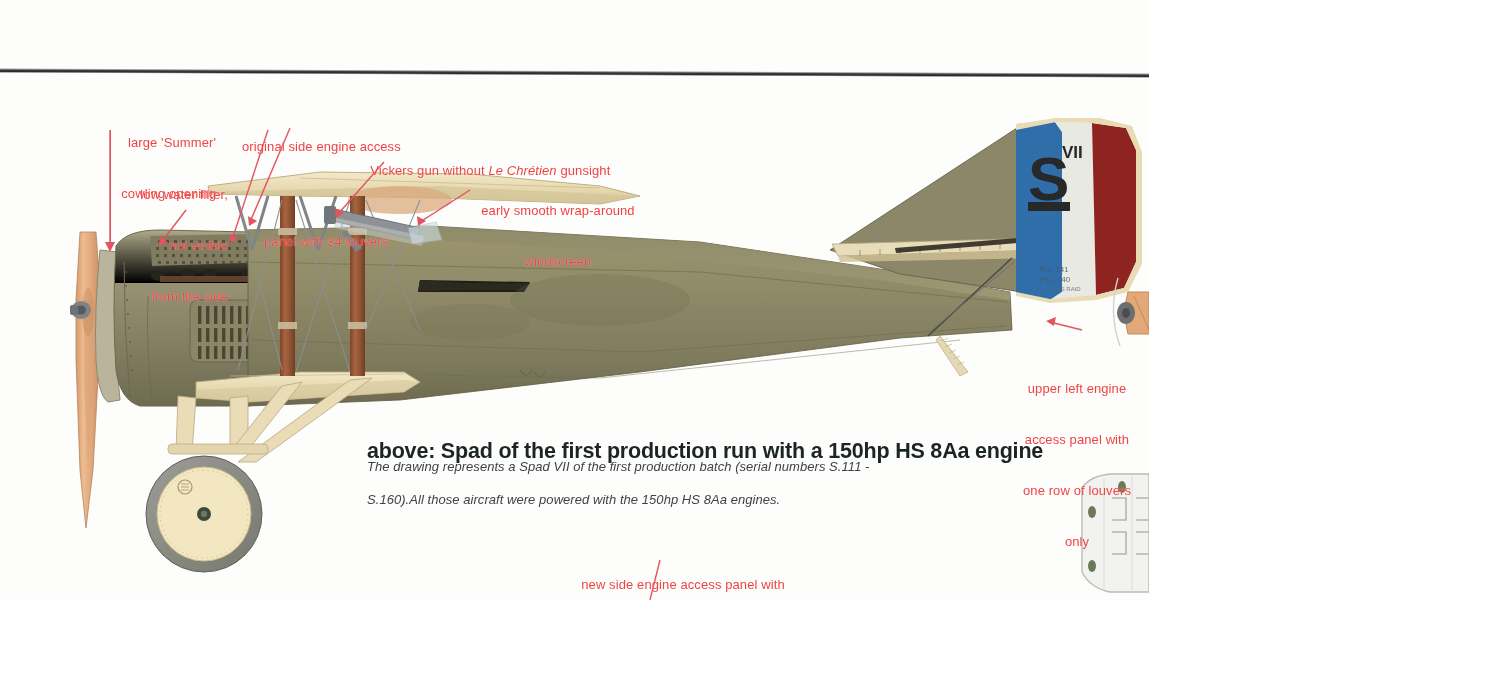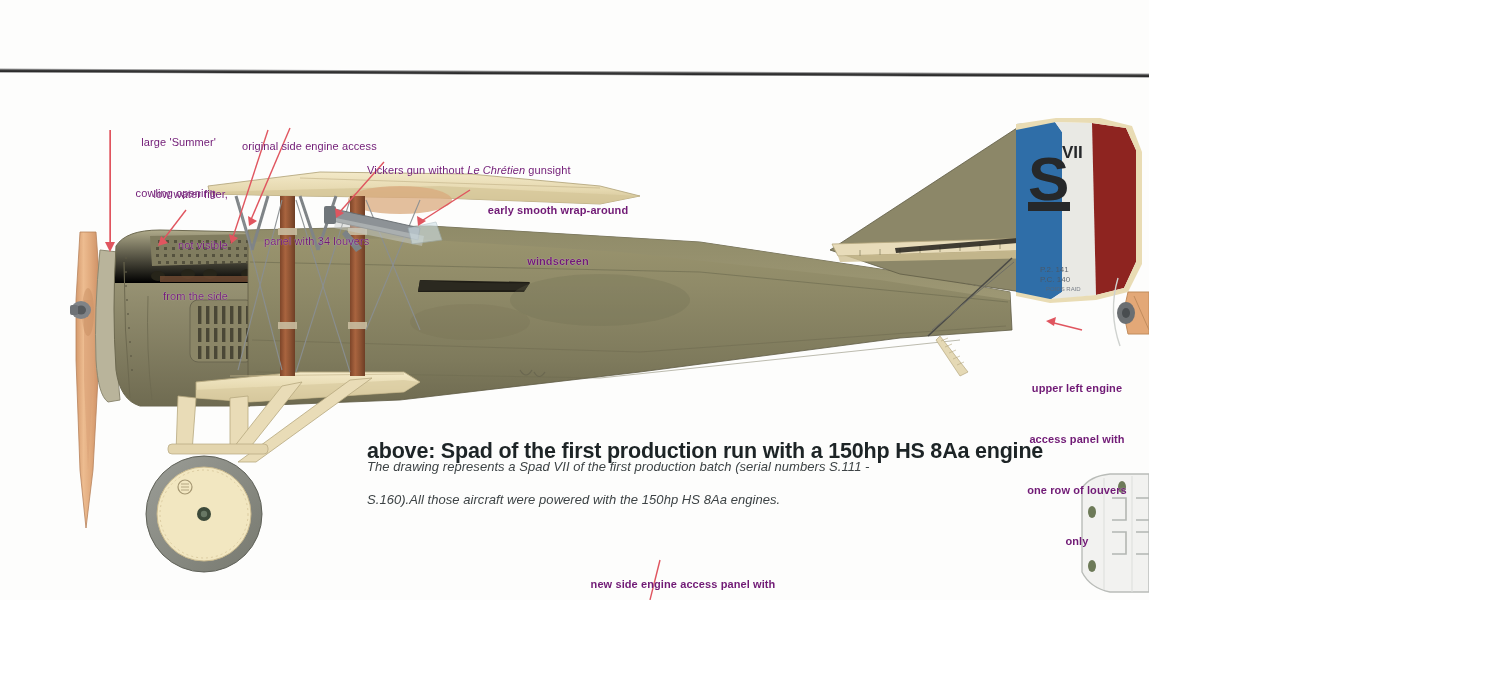--- a/index.html
+++ b/index.html
@@ -17,29 +17,29 @@
     overflow:hidden;
   }
   #topRule{
     position:absolute;left:0;top:68px;width:1149px;height:5px;
     background:linear-gradient(to bottom,#ffffff 0%,#3c3c3c 40%,#2b2b2b 70%,#ffffff 100%);
     transform:rotate(0.25deg);transform-origin:left center;
   }
   
   .anno{
     position:absolute;
-    color:#701a75;
-    font-size:11px;
+    color:#ef4444;
+    font-size:13px;
     line-height:17px;
     letter-spacing:.1px;
     white-space:pre;
     text-shadow:0 0 1px rgba(255,255,255,.7);
   }
   .anno.r{text-align:right;}
-  .anno.c{text-align:center;font-weight:bold;}
+  .anno.c{text-align:center;}
   .anno i{}
   
   .lead{position:absolute;background:#e0555f;transform-origin:top left;}
   .lead.v{width:1.4px;}
   
   #capTitle{
     position:absolute;left:367px;top:427px;
     font-size:21.5px;font-weight:bold;color:#1d2426;
     letter-spacing:-.2px;white-space:nowrap;margin-top:12px;
   }

